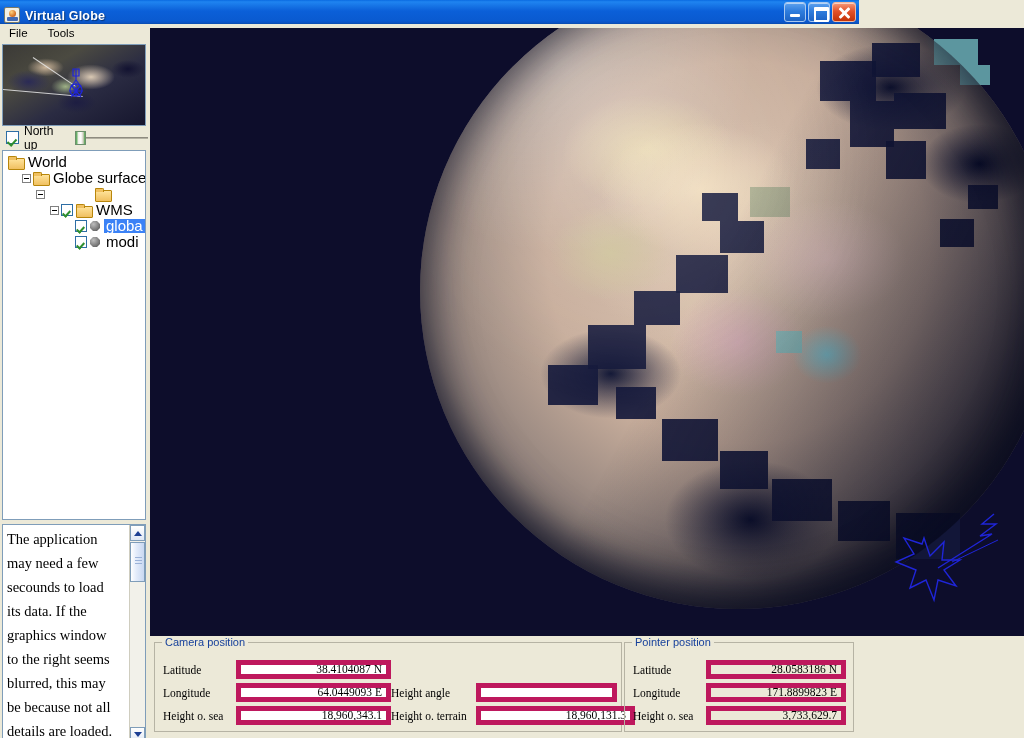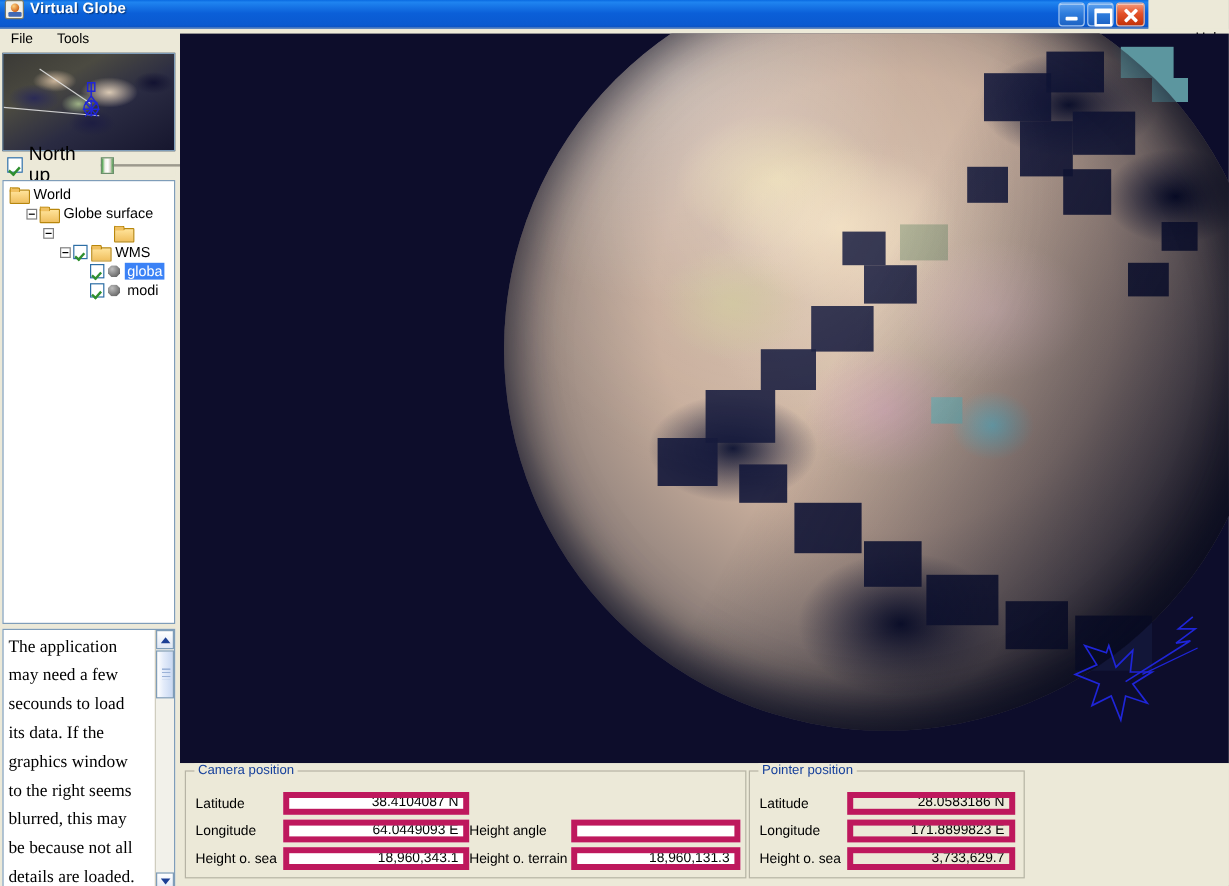--- a/index.html
+++ b/index.html
@@ -7,23 +7,23 @@
     margin: 0; padding: 0;
     width: 1024px; height: 738px;
     overflow: hidden;
     background: #ece9d8;
     font-family: "Liberation Sans", sans-serif;
   }
   * { box-sizing: border-box; }
 
   
   .titlebar {
-    position: absolute; left: 0; top: 0; width: 957px; height: 24px;
+    position: absolute; left: 0; top: 0; width: 859px; height: 24px;
     background: linear-gradient(180deg,#0a6ae1 0%,#1f84f0 8%,#0b5fd8 48%,#0a5ad0 90%,#0c52c2 100%);
-    display: flex; align-items: flex-start;
+    display: flex; align-items: flex-end;
     border-bottom: 1px solid #0a4fb5;
   }
   .title-icon {
     width: 16px; height: 16px; margin-left: 4px; margin-right: 5px;
     background: #f2f0e6; border: 1px solid #7a7a68; border-radius: 2px;
     position: relative; overflow: hidden;
   }
   .title-icon::before {
     content: ""; position: absolute; left: 4px; top: 2px;
     width: 7px; height: 7px; border-radius: 50%;
@@ -130,42 +130,42 @@
   }
   .chk {
     width: 13px; height: 13px; border: 1px solid #2d6ea5; background: #fff;
     margin-left: 4px; position: relative; flex: none;
   }
   .chk.checked::after {
     content: ""; position: absolute; left: 2px; top: 5px;
     width: 4px; height: 7px; border: solid #2f8f2f;
     border-width: 0 2px 2px 0; transform: rotate(42deg);
   }
-  .northup-label { font-size: 16px; margin-left: 5px; color: #000; }
+  .northup-label { font-size: 12px; margin-left: 5px; color: #000; }
   .slider {
     position: relative; margin-left: 7px; width: 73px; height: 14px;
   }
   .slider .track {
     position: absolute; left: 0; top: 6px; width: 73px; height: 2px;
     background: #b3b0a2; border-top: 1px solid #8e8b80;
   }
   .slider .thumb {
     position: absolute; left: 0px; top: 0px; width: 11px; height: 14px;
     background: linear-gradient(90deg,#46a046 0%,#f2f1ea 28%,#ffffff 55%,#cfcdbf 80%,#46a046 100%);
     border: 1px solid #6c8f6c;
   }
 
   .tree-panel {
     position: absolute; left: 2px; top: 108px; width: 144px; height: 370px;
     background: #fff; border: 1px solid #7f9db9; overflow: hidden;
   }
   .tree { position: relative; padding: 3px 0 0 0; }
   .tnode {
     display: flex; align-items: center; height: 16px; white-space: nowrap;
-    font-size: 12px; color: #000;
+    font-size: 15px; color: #000;
   }
   .texp {
     width: 9px; height: 9px; border: 1px solid #808080; background: #fff;
     flex: none; position: relative; margin-right: 2px;
   }
   .texp::before {
     content: ""; position: absolute; left: 1px; top: 3px; width: 5px; height: 1px; background: #000;
   }
   .tree-chk {
     width: 12px; height: 12px; border: 1px solid #2d6ea5; background: #fff;
@@ -287,21 +287,21 @@
   }
   .grp {
     position: absolute; border: 1px solid #b6b3a4; top: 6px; height: 90px;
   }
   .grp > .legend {
     position: absolute; left: 7px; top: -7px; padding: 0 3px;
     background: #ece9d8; color: #16409b; font-size: 11px;
   }
   .grp.camera { left: 4px; width: 468px; }
   .grp.pointer { left: 474px; width: 230px; }
-  .fieldrow { position: absolute; height: 21px; display: flex; align-items: center; }
+  .fieldrow { position: absolute; height: 21px; display: flex; align-items: center; font-family: Liberation Serif, serif; }
   .flabel { font-size: 11.5px; color: #000; width: 73px; flex: none; }
   .finput {
     height: 19px; border: 5px solid #be185d; background: #fff;
     font-size: 11.5px; color: #000; text-align: right;
     padding: 0 4px; line-height: 17px; display: flex; align-items: center;
     justify-content: flex-end; overflow: hidden;
   }
   .finput.ro { background: #ece9d8; }
 </style>
 </head>
@@ -467,21 +467,21 @@
       <div class="flabel">Height o. sea</div>
       <div class="finput" style="width:155px;">18,960,343.1</div>
     </div>
 
     <div class="fieldrow" style="left:236px; top:39px;">
       <div class="flabel" style="width:85px;">Height angle</div>
       <div class="finput" style="width:141px;"></div>
     </div>
     <div class="fieldrow" style="left:236px; top:62px;">
       <div class="flabel" style="width:85px;">Height o. terrain</div>
-      <div class="finput" style="width:141px;">18,960,131.3</div>
+      <div class="finput" style="width:159px;">18,960,131.3</div>
     </div>
   </div>
 
   <div class="grp pointer">
     <div class="legend">Pointer position</div>
 
     <div class="fieldrow" style="left:8px; top:16px;">
       <div class="flabel">Latitude</div>
       <div class="finput ro" style="width:140px;">28.0583186 N</div>
     </div>

